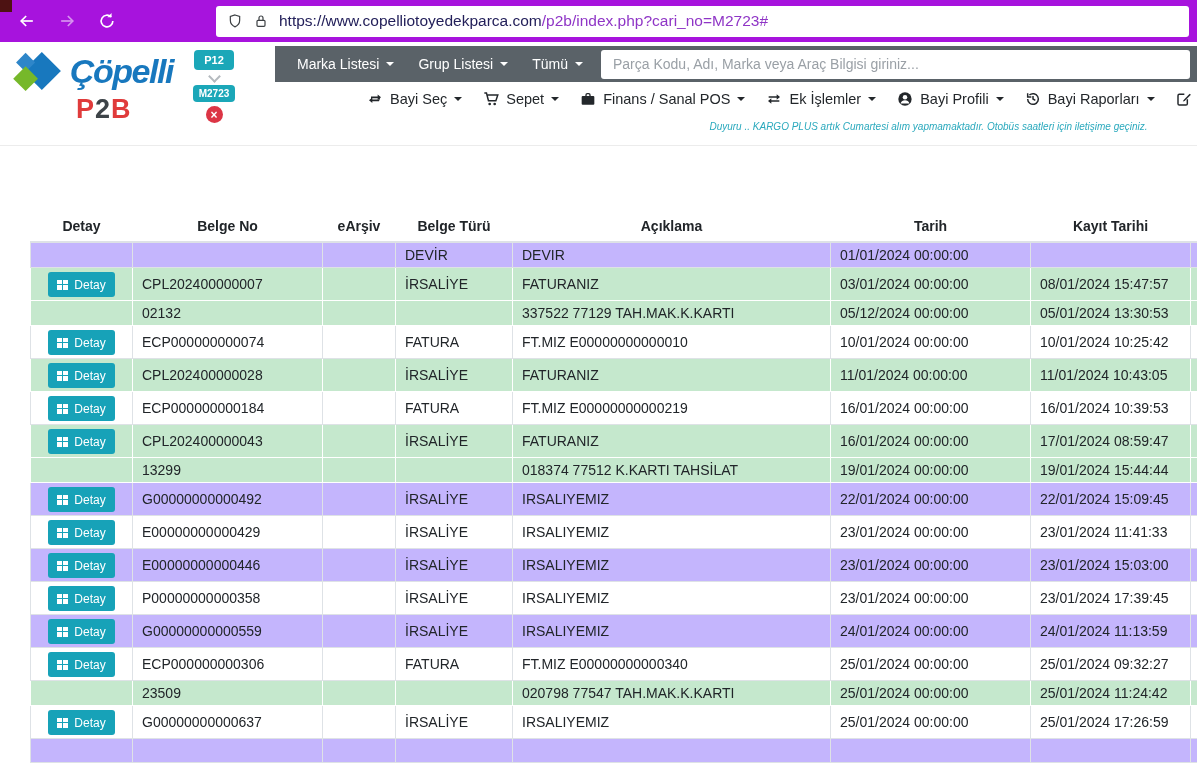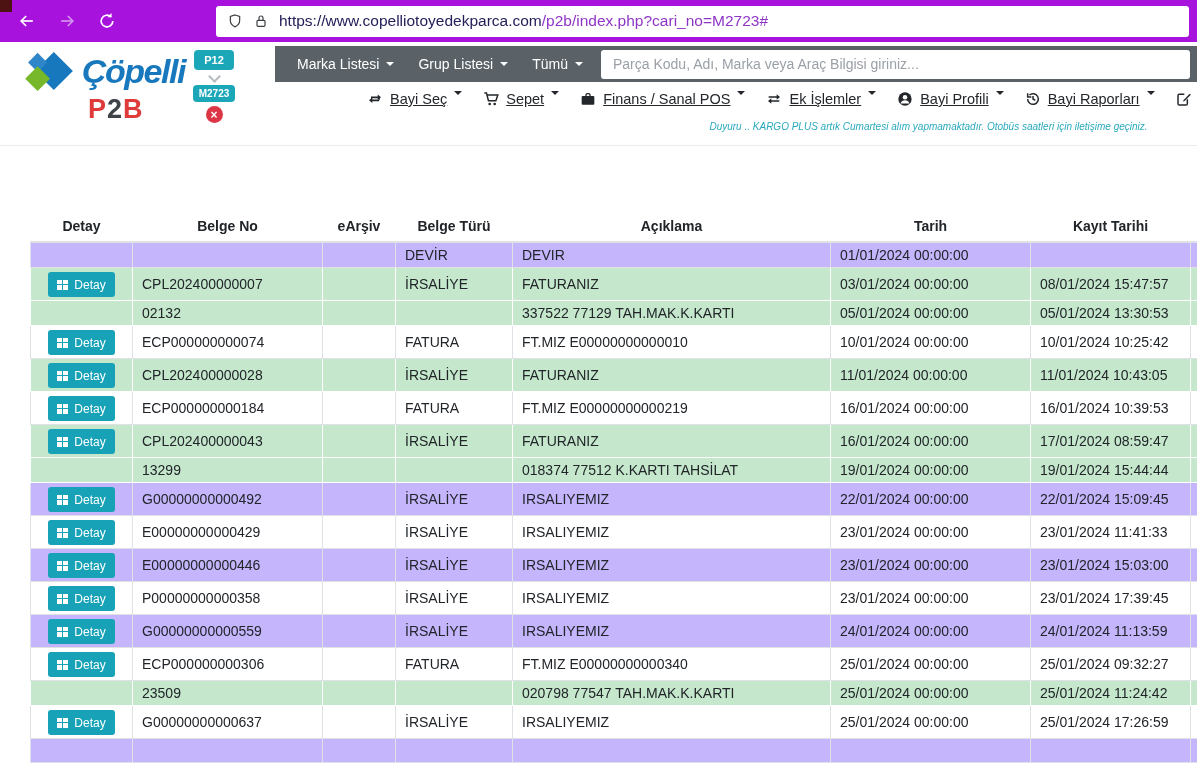--- a/index.html
+++ b/index.html
@@ -16,21 +16,21 @@
   .bnav.fwd { opacity:.55; }
   .url-bar { flex:1; height:31px; margin-left:82px; margin-right:8px; background:#fff;
     border-radius:3px; display:flex; align-items:center; padding:12px 11px; gap:10px; }
   .url-bar svg { width:16px; height:16px; color:#3c4043; flex:none; }
   .url-text { font-size:15.5px; white-space:nowrap; overflow:hidden; }
   .url-domain { color:#23205a; }
   .url-path { color:#8f35c6; }
 
   
   .site-header { position:relative; height:104px; border-bottom:1px solid #ececec; background:#fff; }
-  .logo-zone { position:absolute; left:12px; top:0; width:275px; }
+  .logo-zone { position:absolute; left:0; top:0; width:275px; }
   .logo-row { display:flex; align-items:center; padding:8px 0 0 12px; gap:6px; }
   .logo-mark svg { width:52px; height:42px; display:block; }
   .brand-name { font-size:34px; font-style:italic; font-weight:bold; color:#1878be; letter-spacing:-1.5px; }
   .p2b { margin:2px 0 0 76px; font-size:27px; font-weight:bold; letter-spacing:1px; }
   .p2b .red { color:#e03b3b; } .p2b .dark { color:#3d4348; }
 
   .badges { position:absolute; left:186px; top:8px; width:56px;
     display:flex; flex-direction:column; align-items:center; }
   .badge { background:#1ba7b8; color:#fff; font-weight:bold; font-size:11px;
     padding:4px 10px; border-radius:4px; border:none; cursor:pointer; }
@@ -47,22 +47,22 @@
   .dd-btn { color:#fff; font-size:14px; background:none; border:none; padding:0 12px;
     height:100%; display:flex; align-items:center; gap:7px; cursor:pointer; white-space:nowrap; }
   .caret { width:0; height:0; border-left:4px solid transparent; border-right:4px solid transparent;
     border-top:4px solid currentColor; display:inline-block; }
   .search-input { flex:1; height:29px; border:none; border-radius:3px; padding:0 12px;
     font-size:14px; color:#444; margin-left:6px; font-family:inherit; }
   .search-input::placeholder { color:#9aa0a6; }
 
   .menu-row { height:34px; display:flex; align-items:center; padding-left:92px; gap:21px;
     color:#23272b; font-size:14.5px; }
-  .menu-item { display:flex; gap:7px; background:none; border:none;
-    font:inherit; color:inherit; cursor:pointer; white-space:nowrap;text-decoration:underline; }
+  .menu-item { display:flex; align-items:center; gap:7px; background:none; border:none;
+    font:inherit; color:inherit; cursor:pointer; white-space:nowrap; }
   .menu-item svg { width:16px; height:16px; }
 
   .announcement { margin-left:385px; text-align:center; font-style:italic;
     color:#2aa9bd; font-size:10px; padding:5px 0 6px; }
 
   
   table.docs { border-collapse:collapse; table-layout:fixed; width:1240px;
     margin:67px 0 0 30px; font-size:14px; color:#212529; }
   th { text-align:center; padding:5px 9px 7px; border-bottom:2px solid #dee2e6;
     font-weight:bold; font-size:14px; white-space:nowrap; }
@@ -269,21 +269,21 @@
         <td>03/01/2024 00:00:00</td>
         <td>08/01/2024 15:47:57</td>
         <td></td>
       </tr>
       <tr class="row-green">
         <td class="c"></td>
         <td>02132</td>
         <td></td>
         <td></td>
         <td>337522 77129 TAH.MAK.K.KARTI</td>
-        <td>05/01/2024 00:00:00</td>
+        <td>05/12/2024 00:00:00</td>
         <td>05/01/2024 13:30:53</td>
         <td></td>
       </tr>
       <tr class="row-white">
         <td class="c"><button class="detay-btn">
             <span class="grid-icon">
               <i></i>
               <i></i>
               <i></i>
               <i></i>

